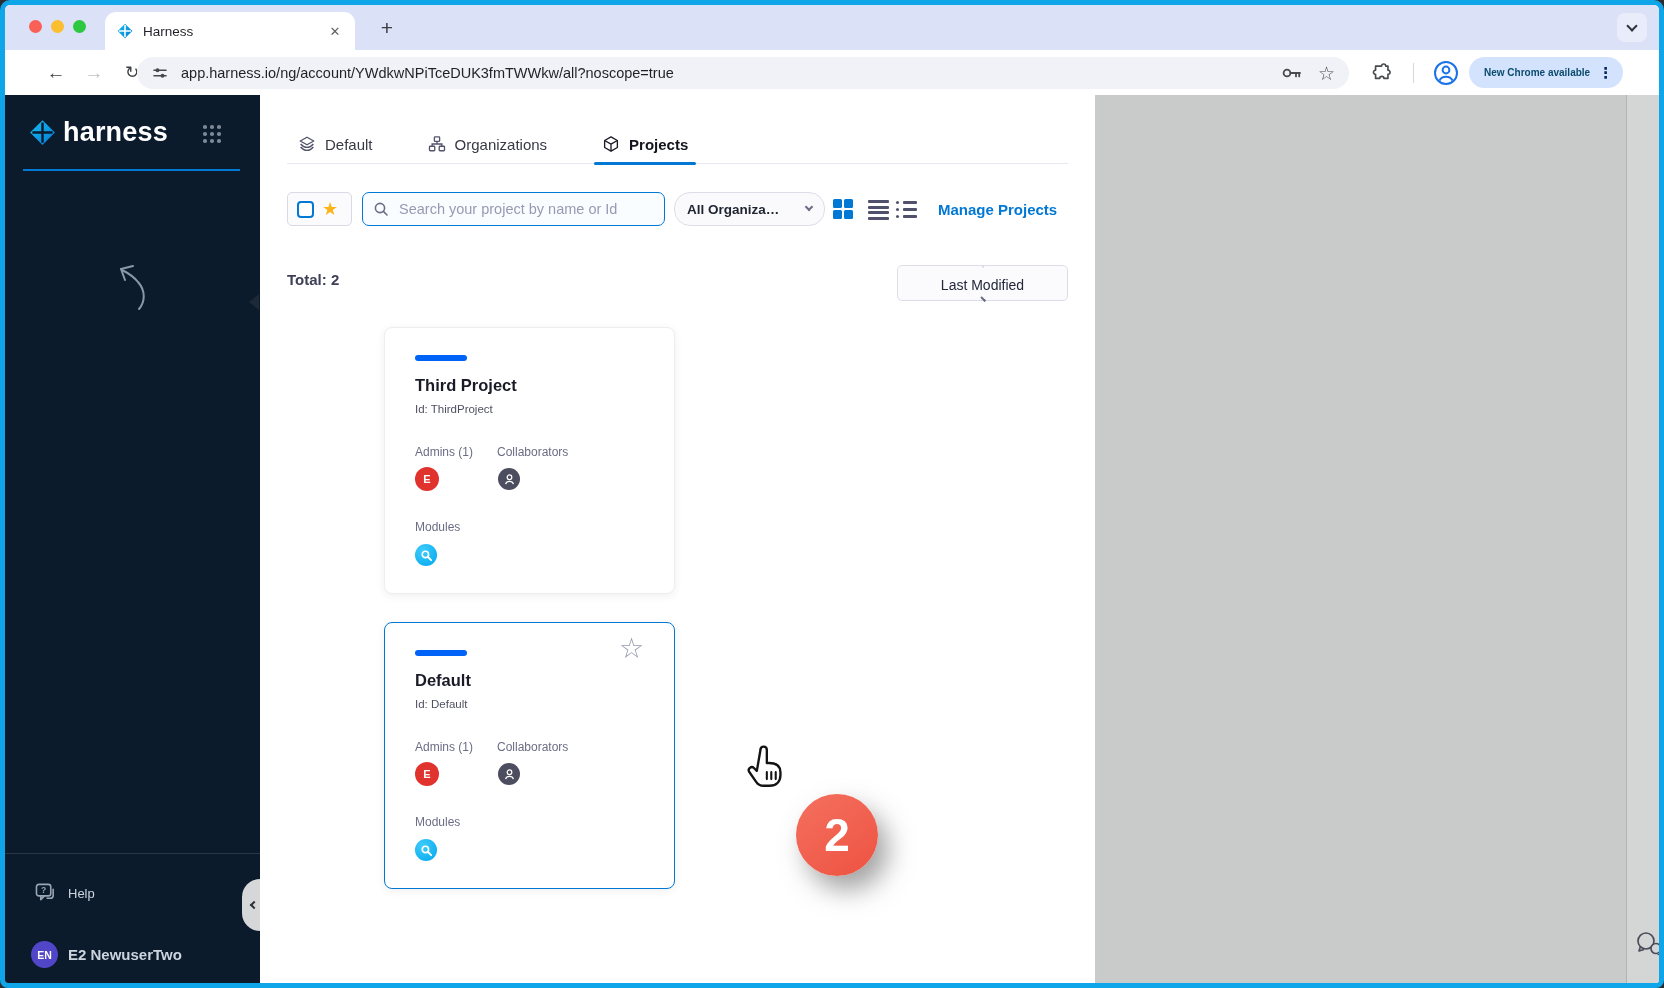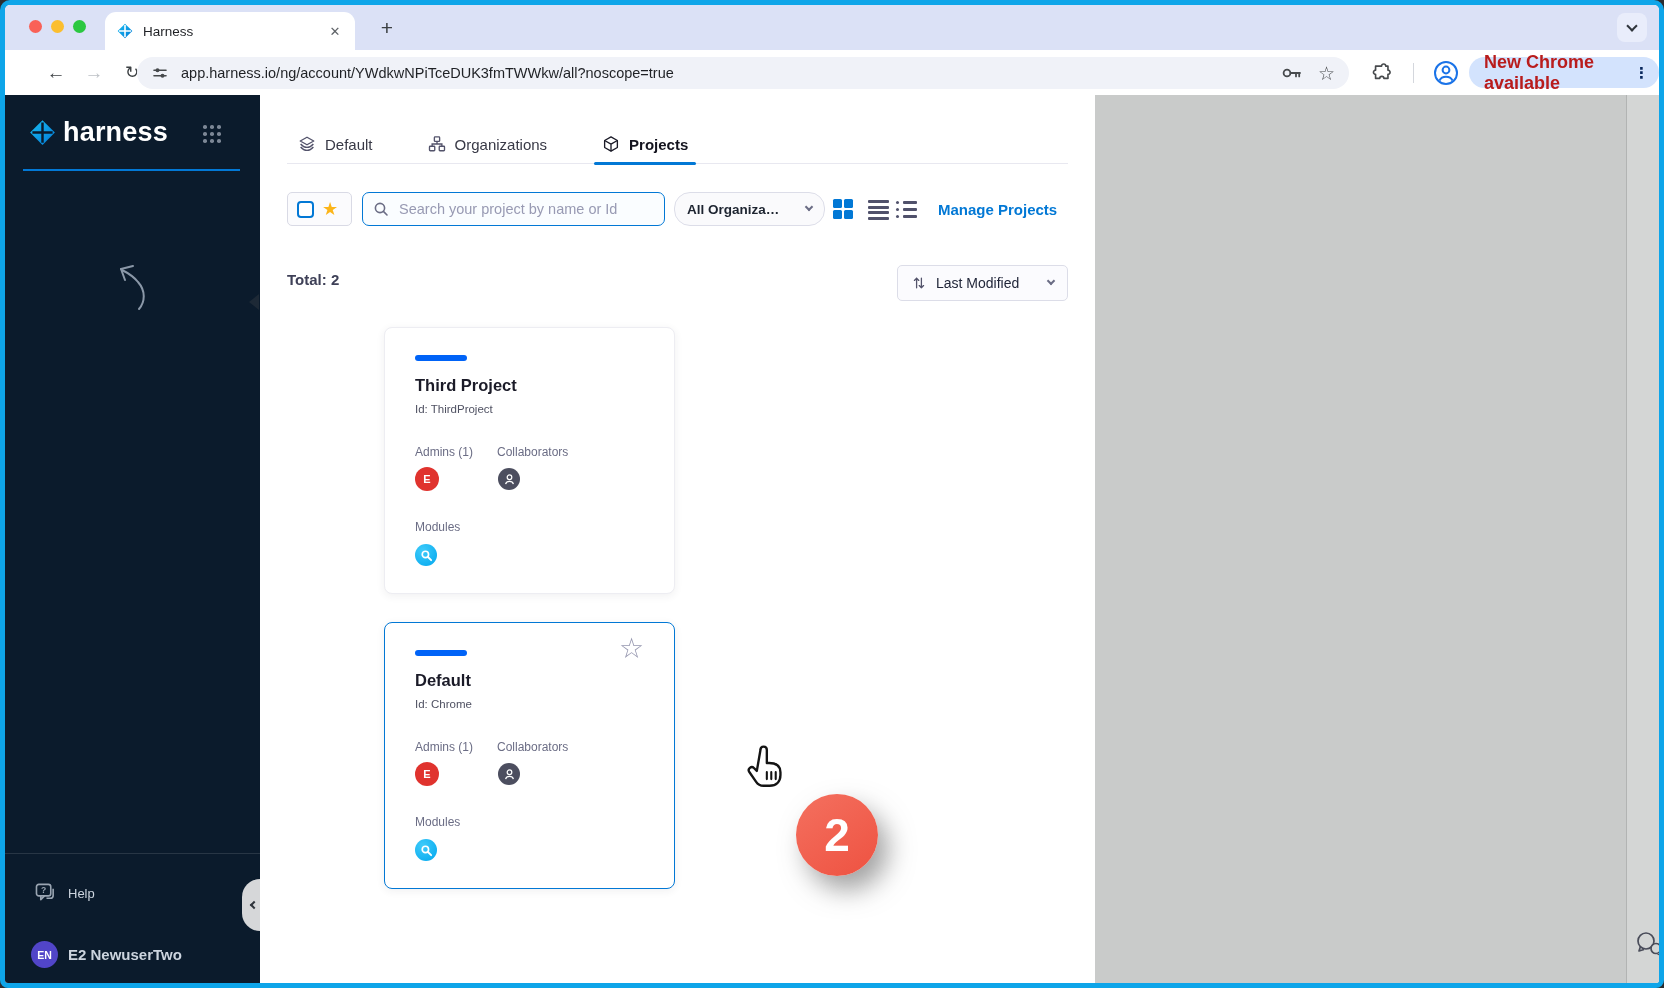--- a/index.html
+++ b/index.html
@@ -37,21 +37,21 @@
   .g-fwd::before{content:"→";}
   .g-reload{font-size:17px;}
   .g-reload::before{content:"↻";}
   .urlbar{position:absolute;left:132px;top:7px;width:1212px;height:32px;border-radius:16px;
     background:#f0f2f8;display:flex;align-items:center;padding:12px 14px;}
   .url-text{margin-left:12px;font-size:14.5px;color:#1f2125;flex:1;white-space:nowrap;overflow:hidden;}
   .tb-right-icon{position:absolute;top:12px;width:22px;height:22px;}
   .tb-sep{position:absolute;left:1408px;top:13px;width:1px;height:20px;background:#d4d7dd;}
   .newchrome{position:absolute;left:1464px;top:7px;height:31px;border-radius:16px;background:#d3e3fd;
     display:flex;align-items:center;padding:0 10px 0 15px;}
-  .newchrome span.lbl{font-size:18px;font-weight:700;color:#b91c1c;}
+  .newchrome span.lbl{font-size:10px;font-weight:700;color:#0c4a6e;}
   .g-more{margin-left:8px;color:#08275c;font-size:15px;font-weight:700;}
   .g-more::before{content:"⋮";}
 
   
   .app{position:absolute;left:0;top:90px;right:0;bottom:0;}
 
   
   .sidebar{position:absolute;left:0;top:0;width:255px;height:100%;background:#0b1b2c;}
   .logo-row{position:absolute;left:24px;top:22px;display:flex;align-items:center;}
   .logo-text{margin-left:7px;color:#fff;font-size:27px;font-weight:700;letter-spacing:.2px;}
@@ -110,21 +110,21 @@
   .view-rows{position:absolute;left:608px;top:105px;width:21px;display:flex;flex-direction:column;gap:2.4px;}
   .view-rows i{height:3.2px;background:#50516b;border-radius:1px;}
   .view-list{position:absolute;left:636px;top:106px;display:flex;flex-direction:column;gap:3.6px;}
   .view-list .row{display:flex;align-items:center;gap:4px;}
   .view-list .dot{width:3.4px;height:3.4px;border-radius:50%;background:#50516b;}
   .view-list .bar{width:14px;height:2.6px;background:#50516b;border-radius:1px;}
   .manage{position:absolute;left:678px;top:97px;height:34px;display:flex;align-items:center;
     font-size:15px;font-weight:700;color:#0278d5;}
   .total{position:absolute;left:27px;top:176px;font-size:15px;font-weight:700;color:#3e4057;}
   .sortdd{position:absolute;left:637px;top:170px;width:171px;height:36px;background:#fbfbfe;
-    border:1px solid #dcdde8;border-radius:5px;display:flex;align-items:center;padding:0 13px;gap:9px;}
+    border:1px solid #dcdde8;border-radius:5px;display:flex;align-items:center;padding:0 13px;gap:9px;flex-direction:column;}
   .sortdd .val{flex:1;font-size:14px;font-weight:500;color:#22273a;}
   .sortdd .chev{width:6px;height:6px;border-color:#6b6d85;}
 
   
   .card{position:absolute;left:124px;width:291px;height:267px;background:#fff;border-radius:8px;
     border:1px solid #ededf2;box-shadow:0 2px 8px rgba(40,41,61,.07);}
   .card.c1{top:232px;}
   .card.c2{top:527px;border:1.6px solid #0278d5;}
   .cbar{position:absolute;left:30px;top:27px;width:52px;height:6px;border-radius:3px;background:#0063f7;}
   .ctitle{position:absolute;left:30px;top:48px;font-size:16.5px;font-weight:700;color:#1b1b28;}
@@ -391,21 +391,21 @@
             <circle cx="5.8" cy="5.8" r="3.4" fill="none" stroke="#fff" stroke-width="1.8"></circle>
             <path d="M8.6 8.6 L12 12" stroke="#fff" stroke-width="2" stroke-linecap="round"></path>
           </svg>
         </span>
       </div>
 
       <div class="card c2">
         <span class="cbar"></span>
         <span class="cstar"></span>
         <div class="ctitle">Default</div>
-        <div class="cid">Id: Chrome</div>
+        <div class="cid">Id: Default</div>
         <div class="clabel cl-admins">Admins (1)</div>
         <div class="clabel cl-collab">Collaborators</div>
         <span class="cav cav-admin">E</span>
         <span class="cav cav-collab">
           <svg width="13" height="13" viewBox="0 0 14 14">
             <circle cx="7" cy="4.6" r="2.5" fill="none" stroke="#fff" stroke-width="1.3"></circle>
             <path d="M2.8 12 a4.3 3.8 0 0 1 8.4 0" fill="none" stroke="#fff" stroke-width="1.3"></path>
           </svg>
         </span>
         <div class="clabel cl-modules">Modules</div>

